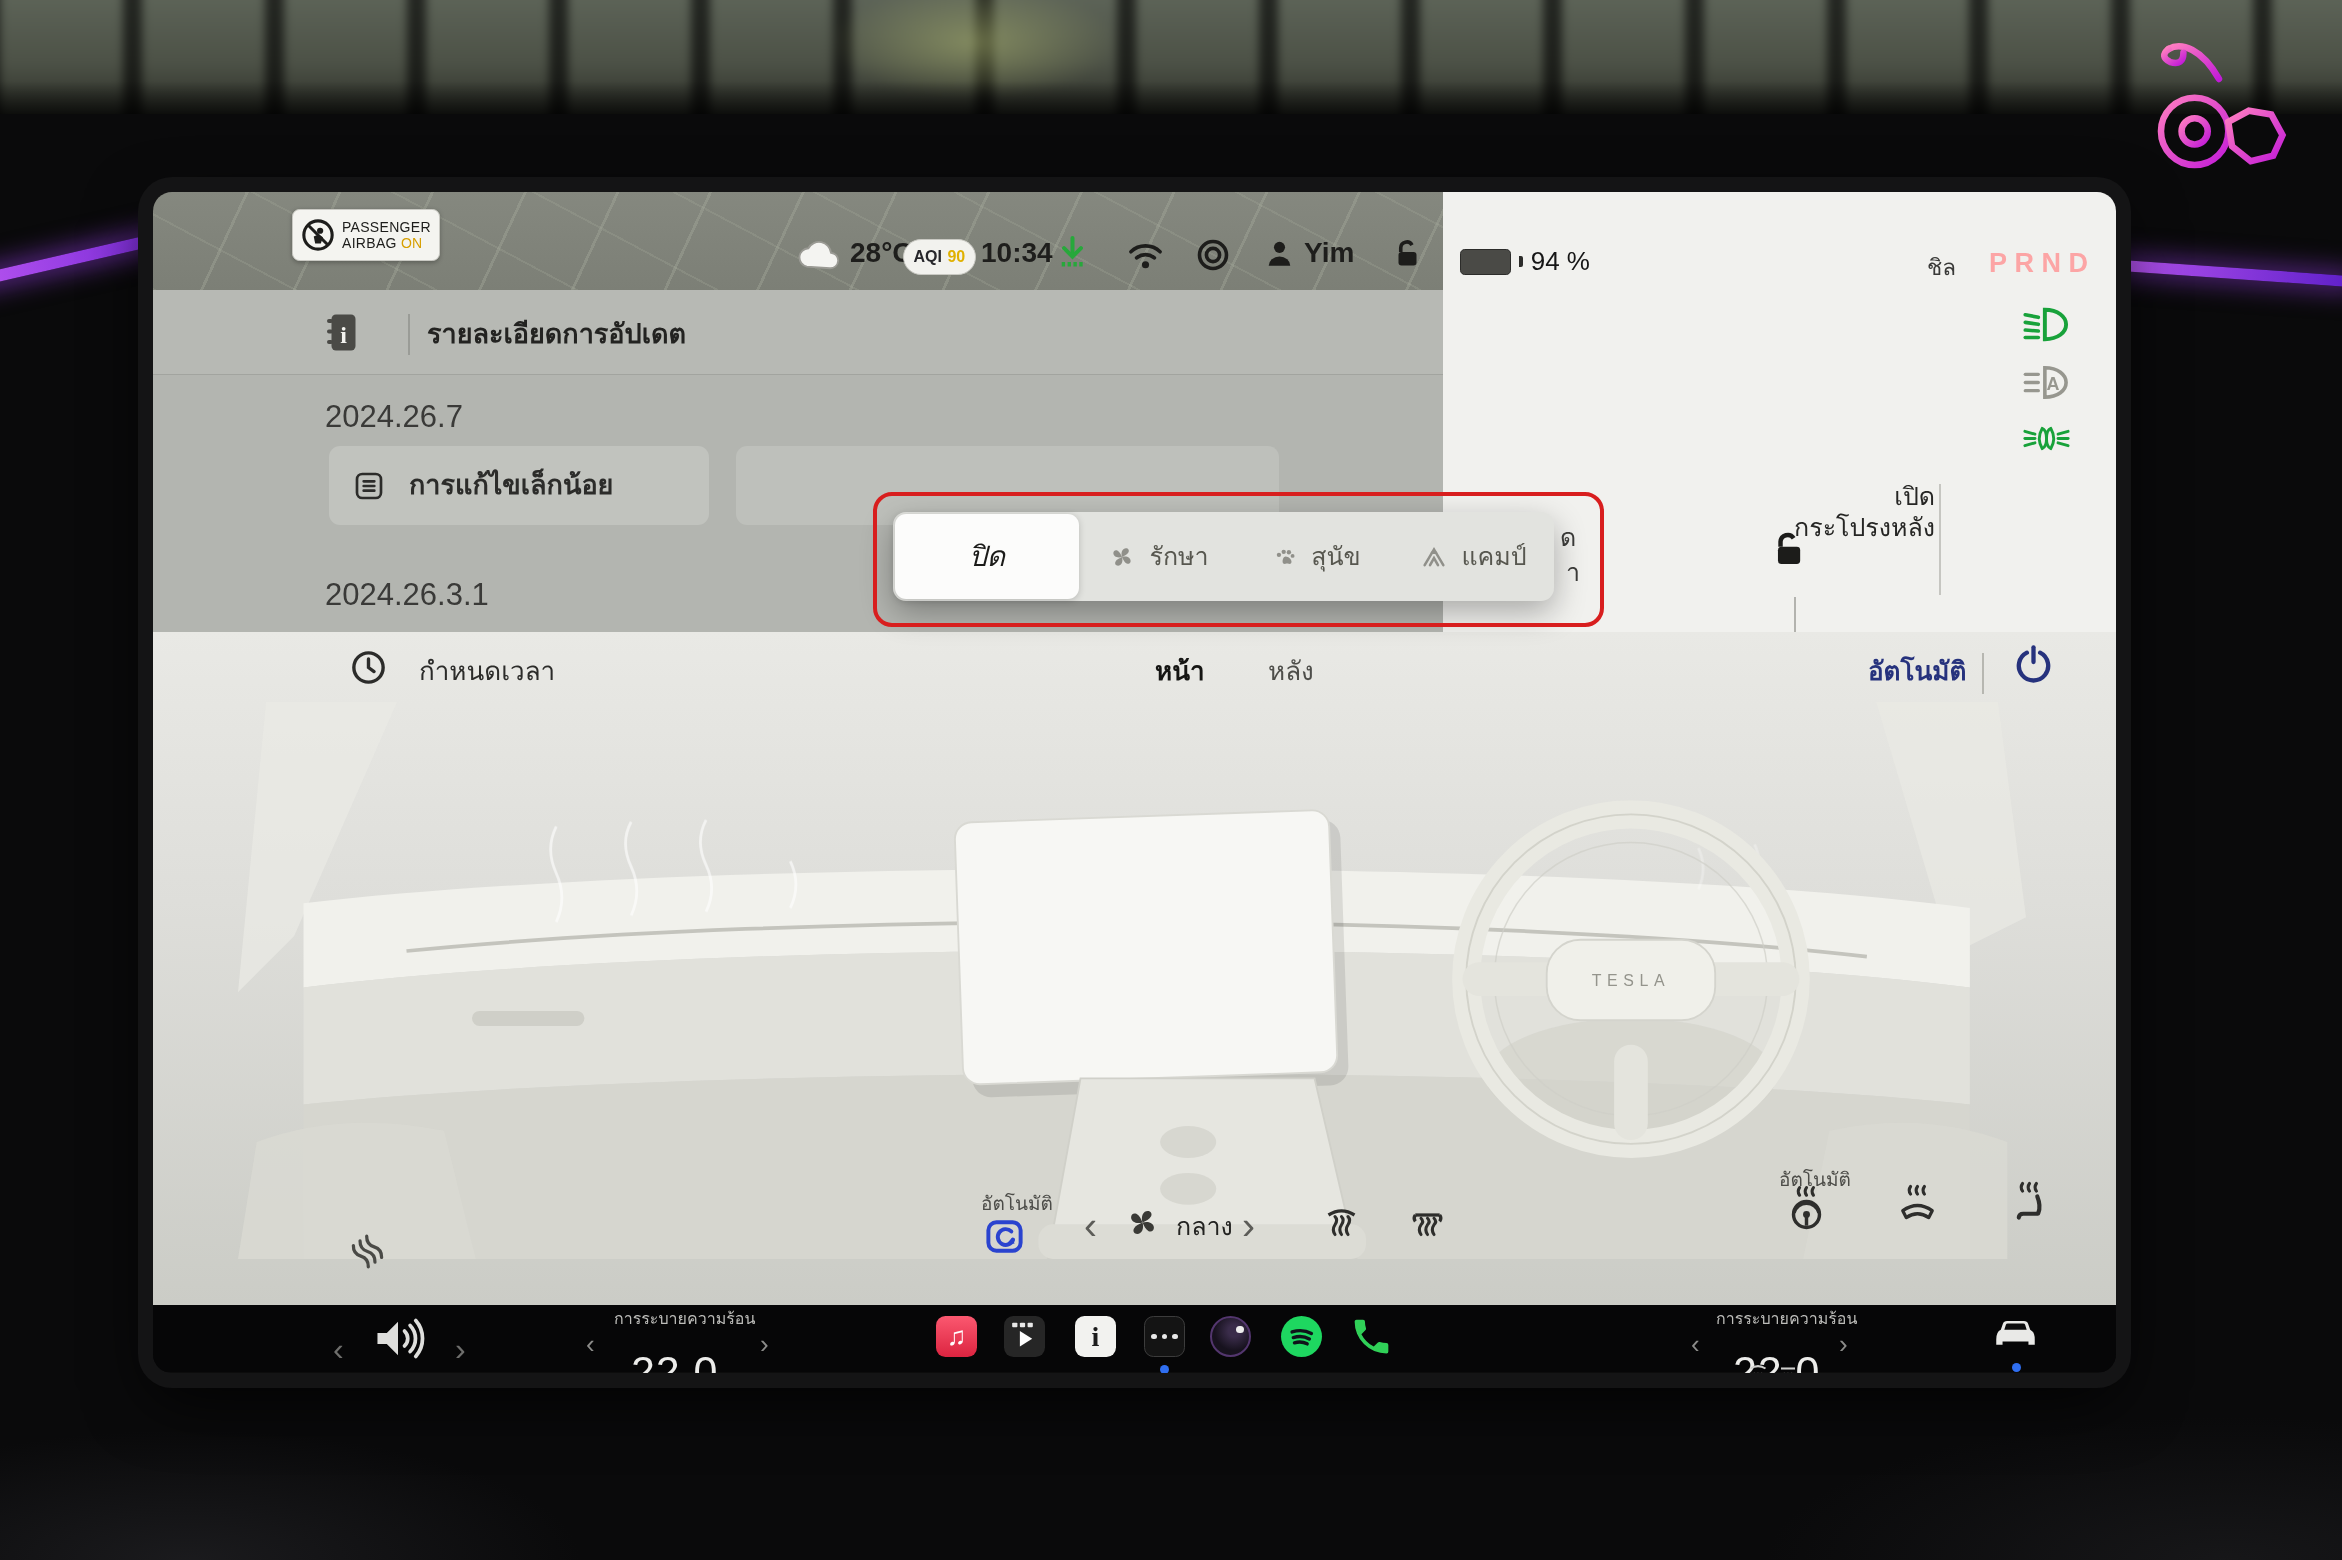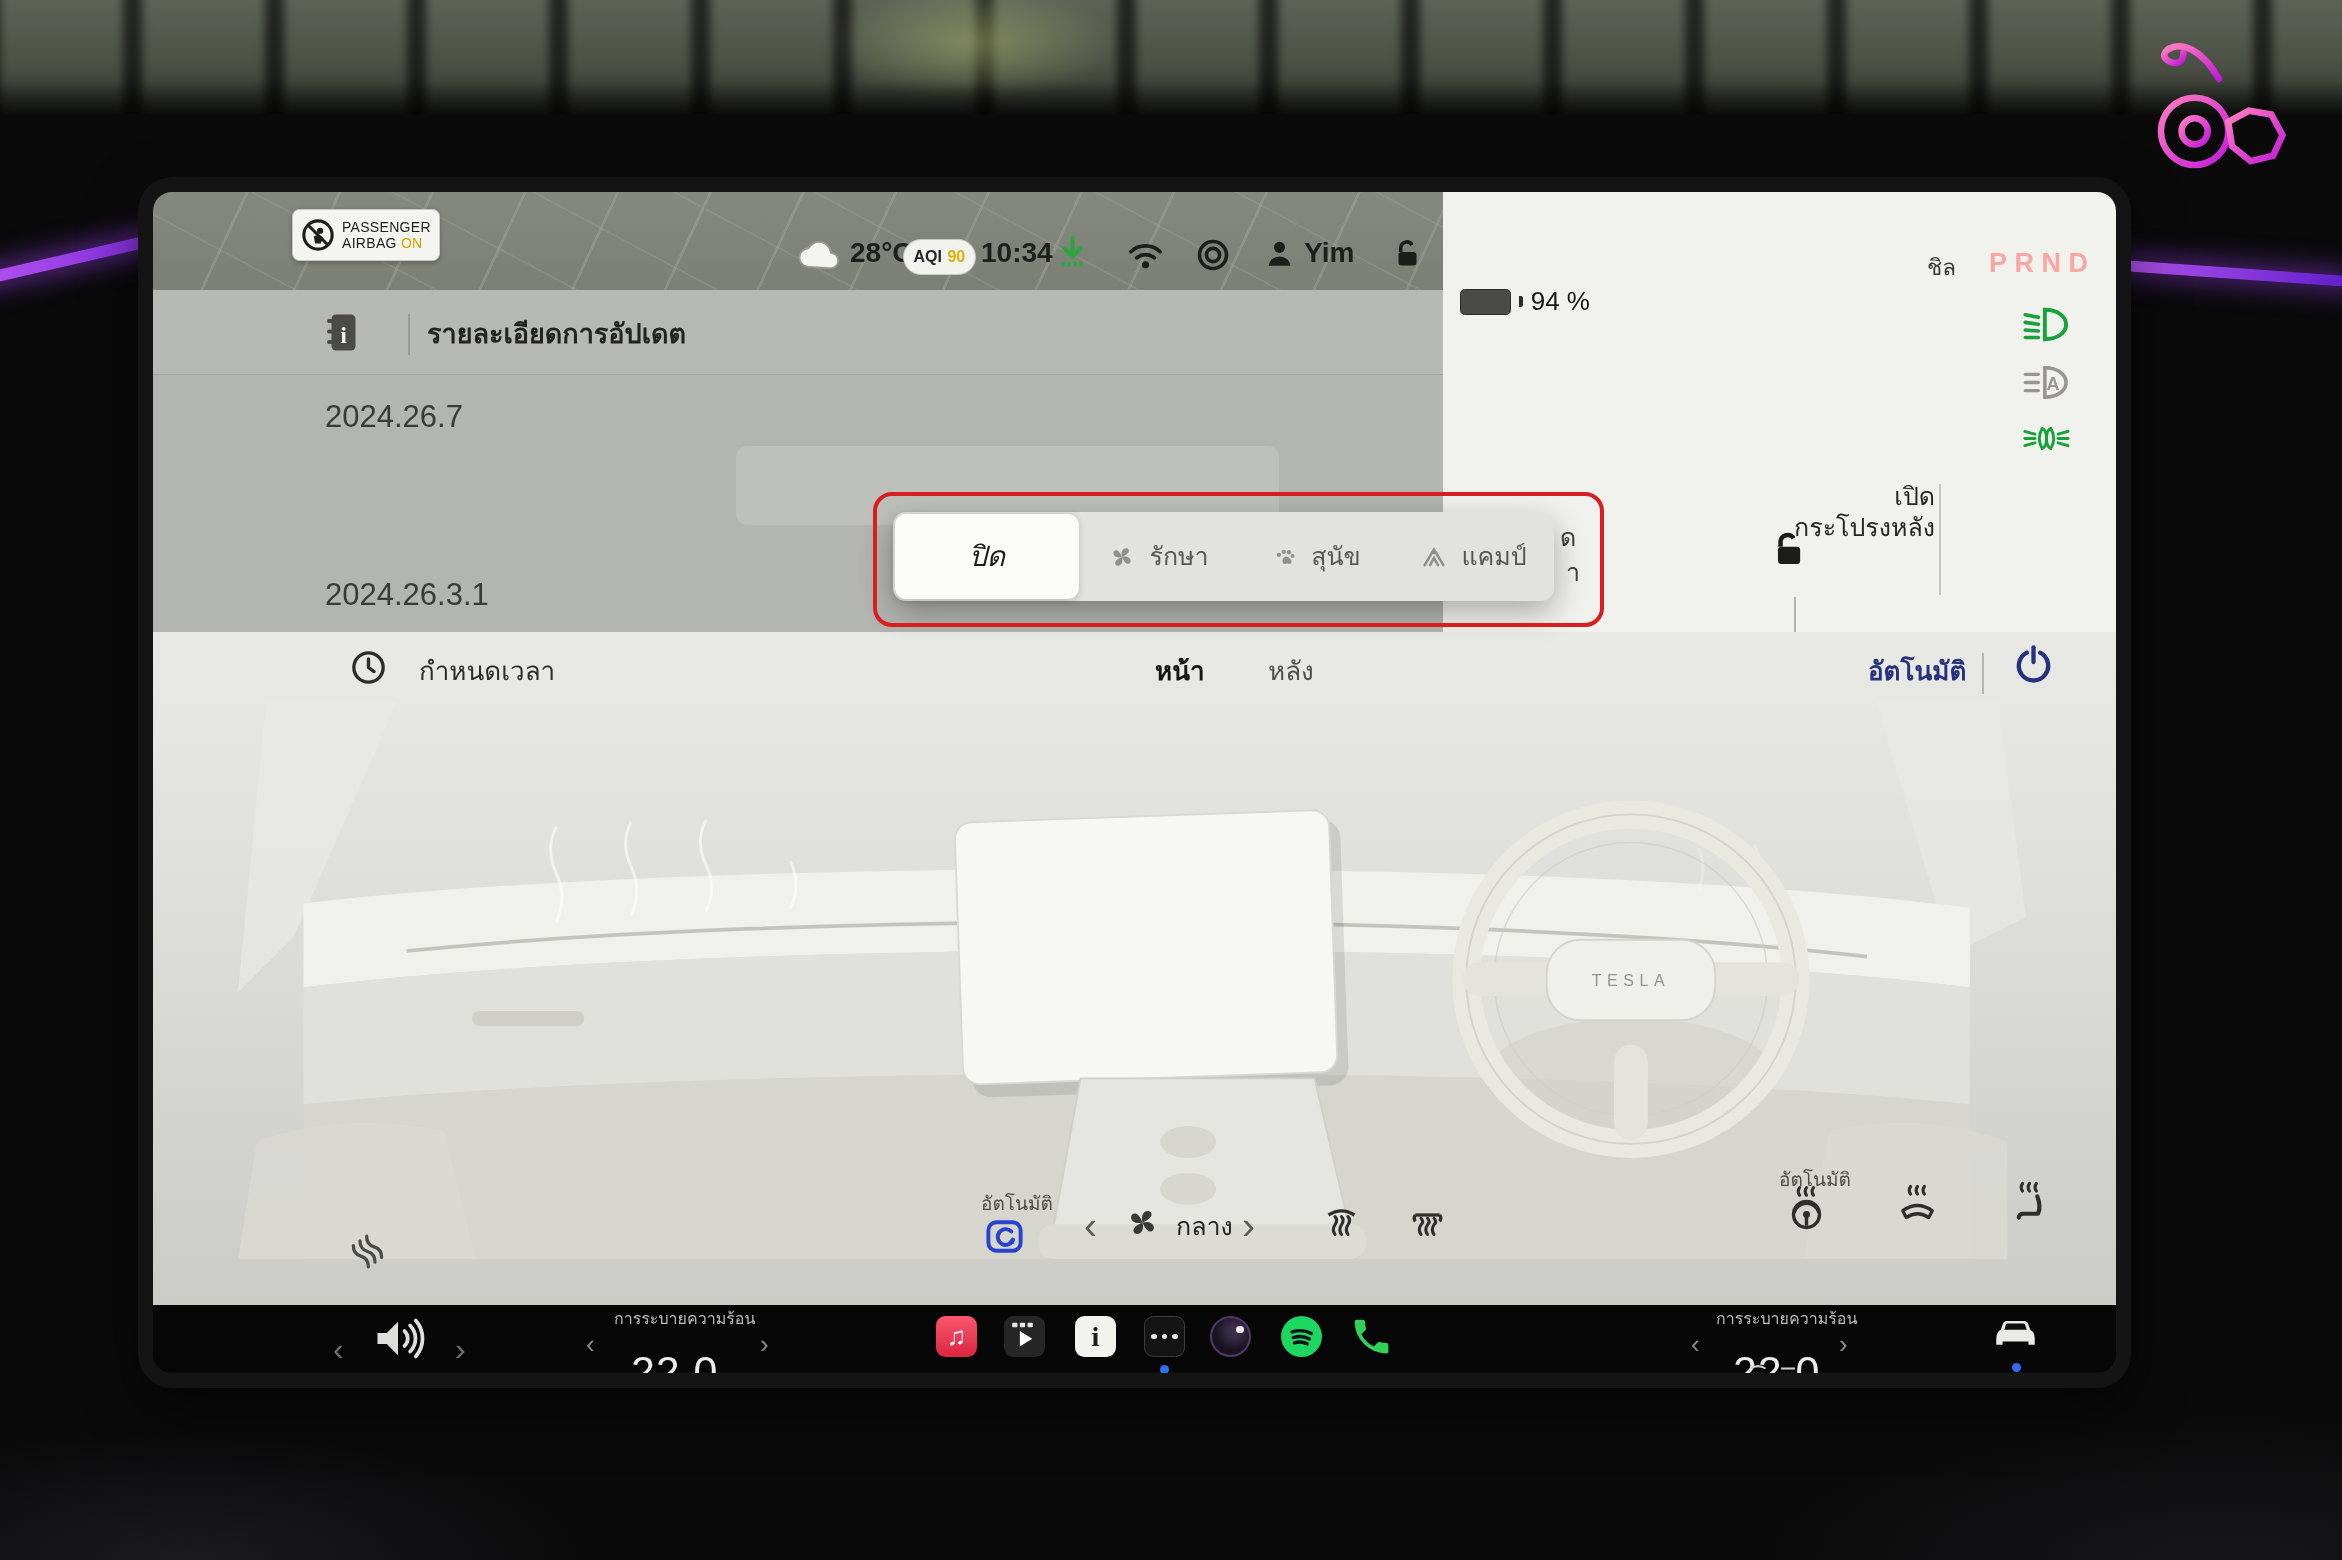--- a/index.html
+++ b/index.html
@@ -47,21 +47,21 @@
   .pass-badge{position:absolute;left:139px;top:17px;width:148px;height:52px;background:#f4f4f0;
     border:0.9px solid #c9c9c3;border-radius:7.5px;display:flex;align-items:center;gap:7.5px;
     padding:0 7.5px;box-sizing:border-box;box-shadow:0 1.9px 4.7px rgba(0,0,0,.25);}
   .pass-lines{font-size:14px;font-weight:normal;color:#1d1d1b;line-height:16px;letter-spacing:0.3px;}
   .pass-on{color:#d79f00;}
   .sb-text{position:absolute;font-size:28px;font-weight:bold;color:#1e1e1c;}
   .aqi-badge{position:absolute;left:750px;top:47px;height:34px;padding:0 9.4px;background:#f2f2ee;
     border:0.9px solid #c9c9c3;border-radius:18px;display:flex;align-items:center;gap:5.6px;
     font-size:16px;font-weight:bold;color:#26262a;}
   .aqi-val{color:#e0b100;}
-  .battery-wrap{position:absolute;left:1307px;top:54px;display:flex;align-items:center;gap:7.5px;margin-top:40px;}
+  .battery-wrap{position:absolute;left:1307px;top:54px;display:flex;align-items:center;gap:7.5px;}
   .batt-body{width:49px;height:24px;border:1.9px solid #2c2c2a;border-radius:4.7px;background:#4a4a46;}
   .batt-tip{width:4.7px;height:11.2px;background:#2c2c2a;border-radius:0 1.9px 1.9px 0;}
   .batt-text{font-size:26px;color:#161616;}
   .chill{position:absolute;left:1774px;top:62px;font-size:22.5px;color:#3a3a38;}
   .prnd{position:absolute;left:1836px;top:56px;font-size:27px;font-weight:bold;color:#fca5a5;letter-spacing:7.5px;}
 
   
   .upd-title{position:absolute;left:274px;top:28px;font-size:27px;font-weight:bold;color:#232321;}
   .upd-divider{position:absolute;left:255px;top:24px;width:1.9px;height:41px;background:#9a9c97;}
   .version{position:absolute;left:172px;font-size:31px;color:#3a3a38;}
@@ -159,20 +159,29 @@
           <rect x="2" y="5" width="4" height="2.6" rx="1.3" fill="#4a4a46"></rect>
           <rect x="2" y="12" width="4" height="2.6" rx="1.3" fill="#4a4a46"></rect>
           <rect x="2" y="19" width="4" height="2.6" rx="1.3" fill="#4a4a46"></rect>
           <text x="13" y="21" text-anchor="middle" font-size="16" font-family="serif" font-weight="bold" fill="#f2f2ee">i</text>
         </svg>
         <div class="upd-divider"></div>
         <div class="upd-title thai">รายละเอียดการอัปเดต</div>
       </div>
       <div class="version thai" style="top:108px">2024.26.7</div>
       <div class="ghost-card"></div>
+      <div class="notes-btn">
+        <svg width="32" height="32" viewBox="0 0 24 24">
+          <rect x="3" y="3" width="18" height="18" rx="4" fill="none" stroke="#2c2c2a" stroke-width="2"></rect>
+          <g stroke="#2c2c2a" stroke-width="2" stroke-linecap="round">
+            <path d="M8 8.5h8M8 12h8M8 15.5h8"></path>
+          </g>
+        </svg>
+        <span class="thai">การแก้ไขเล็กน้อย</span>
+      </div>
       <div class="version thai" style="top:286px">2024.26.3.1</div>
     </div>
 
     <div class="white-panel"></div>
 
     <div class="pass-badge">
       <svg width="34" height="34" viewBox="0 0 24 24">
         <circle cx="12" cy="12" r="10" fill="none" stroke="#1d1d1b" stroke-width="2.2"></circle>
         <circle cx="13.5" cy="9" r="2.2" fill="#1d1d1b"></circle>
         <path d="M9 13 q3.5-2 6.5 .5 l-1.5 4.5 h-4 z" fill="#1d1d1b"></path>

